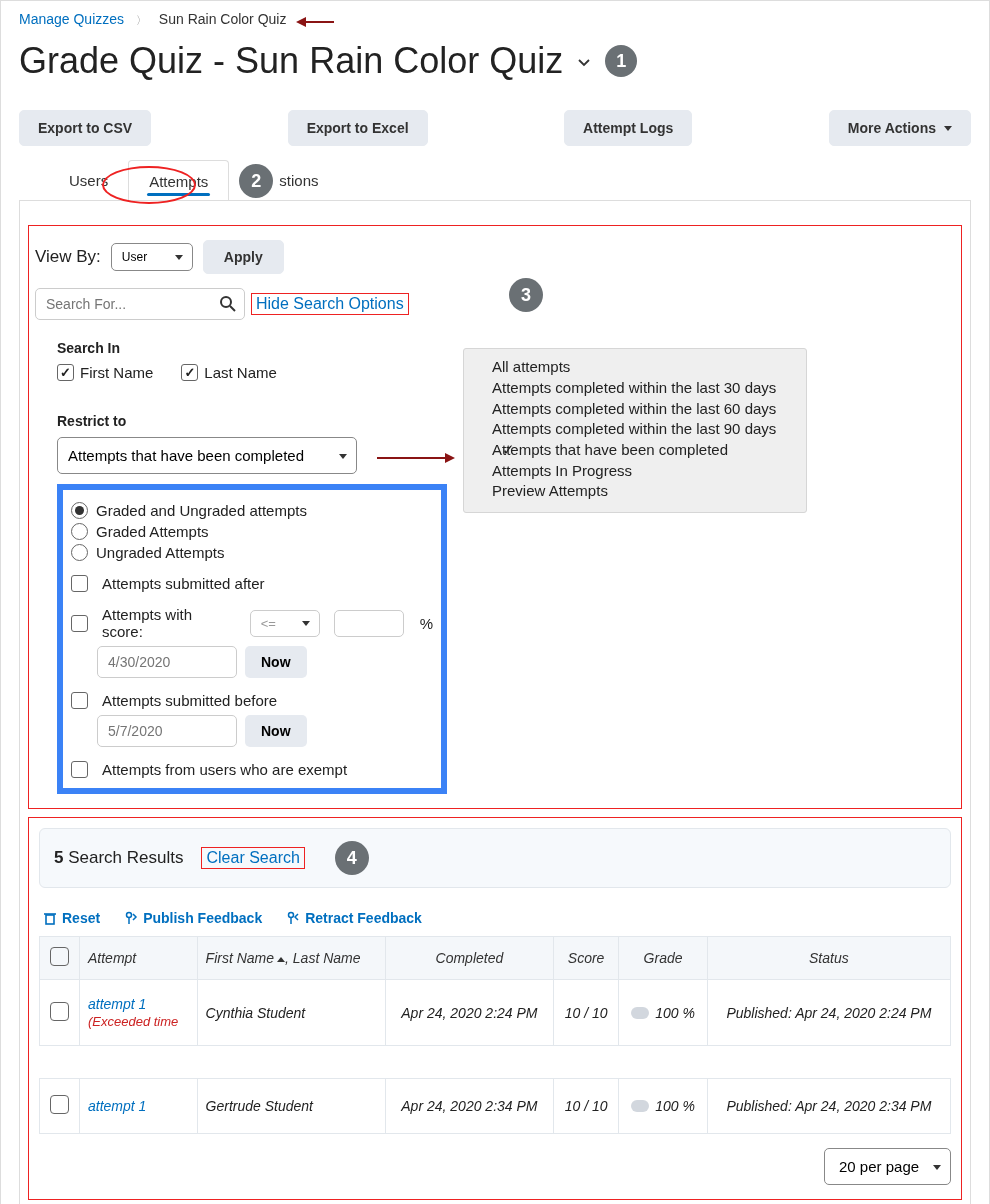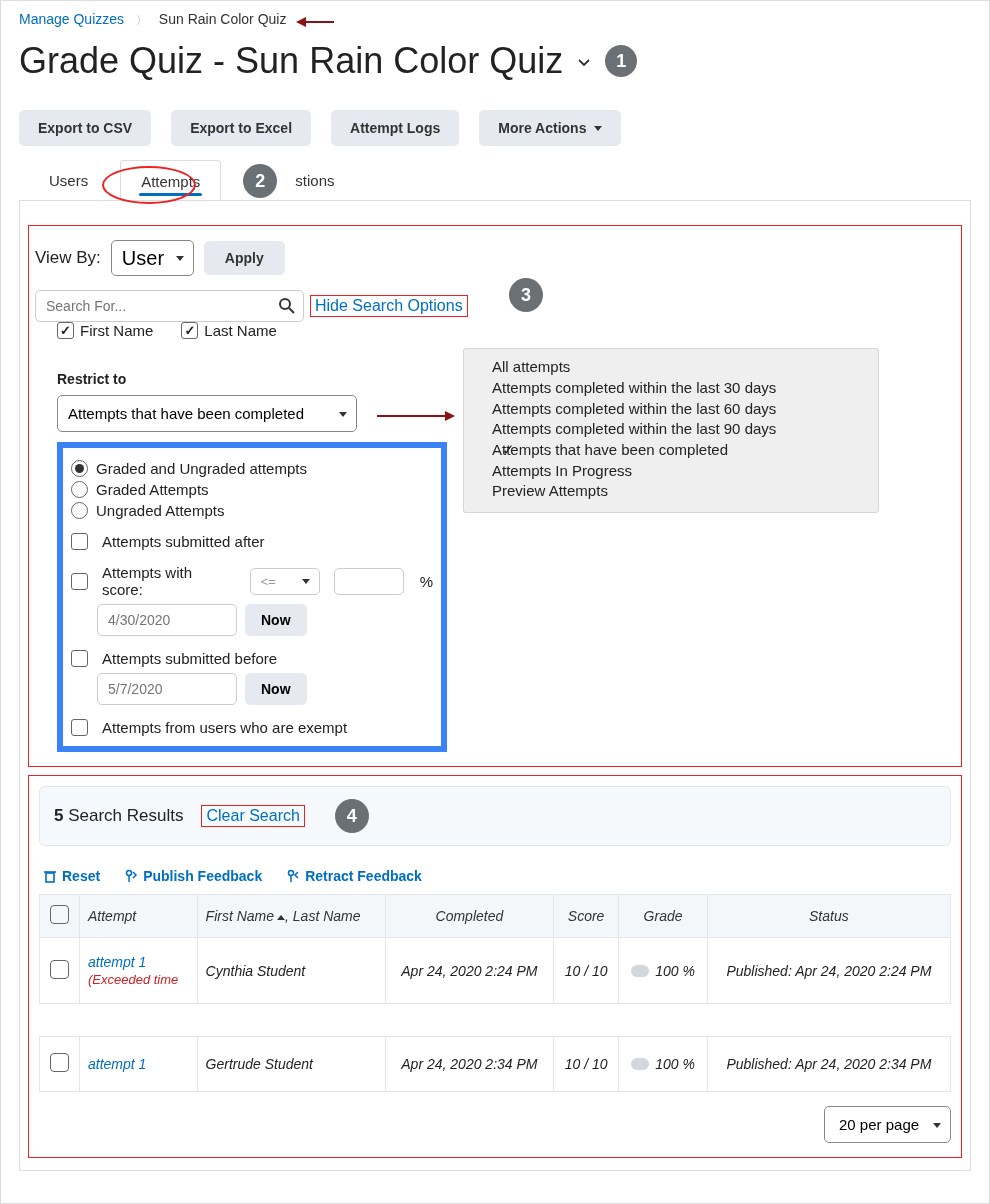--- a/index.html
+++ b/index.html
@@ -15,67 +15,67 @@
   
   
   .title-row { padding: 0 18px 10px; display:flex; align-items:center; gap:14px; }
   h1 { font-size: 36px; font-weight: 400; margin: 10px 0; color: #222; }
   .title-caret { font-size: 14px; color:#333; }
   
   .step-badge { width:32px; height:32px; border-radius:50%; background:#6a7074; color:#fff; display:inline-flex; align-items:center; justify-content:center; font-size:18px; font-weight:600; flex-shrink:0; }
   .step-badge.sm { width:34px; height:34px; }
   
   
-  .actions { padding: 8px 18px 14px; display:flex; gap:20px; }
+  .actions { padding: 8px 18px 14px; display:flex; gap:20px;justify-content:space-between; }
   .btn { background:#e6eaf0; border:1px solid #e6eaf0; border-radius:5px; padding:9px 18px; font-size:14px; font-weight:600; color:#333; cursor:pointer; }
   .btn-caret::after { content:""; display:inline-block; margin-left:8px; border-top:5px solid #333; border-left:4px solid transparent; border-right:4px solid transparent; vertical-align:2px; }
   
   
-  .tabs { padding:0 28px; display:flex; gap:12px; position:relative; }
+  .tabs { padding:0 28px; display:flex; gap:0; position:relative;margin-left:20px; }
   .tab { padding:12px 20px 10px; font-size:15px; color:#333; cursor:pointer; background:#fff; }
   .tab.active { border:1px solid #ddd; border-bottom:none; border-radius:4px 4px 0 0; position:relative; }
   .tab.active::after { content:""; position:absolute; left:18px; right:18px; bottom:4px; height:3px; background:#006fbf; border-radius:2px; }
   .tab-oval { position:absolute; left:101px; top:165px; width:94px; height:38px; border:2px solid #e22; border-radius:50%/50%; pointer-events:none; }
   
   .panel { margin:0 18px 18px; border:1px solid #ddd; padding: 0; }
   
   
   .annot-red { border:1.5px solid #e22; }
   .annot-green { border:6px solid #3b82f6; }
   
   .box3 { margin:24px 8px 8px 8px; padding:14px 12px 14px 0; position:relative; }
   
   .viewby { display:flex; align-items:center; gap:10px; margin-bottom:14px; }
   .viewby label { font-size:17px; font-weight:400; }
-  .select-s { border:1px solid #888; border-radius:5px; padding:6px 28px 6px 10px; font-size:20px; background:#fff; appearance:none; position:relative; }
+  .select-s { border:1px solid #888; border-radius:5px; padding:6px 44px 6px 10px; font-size:12px; background:#fff; appearance:none; position:relative; }
   .select-wrap { position:relative; display:inline-block; }
   .select-wrap::after { content:""; position:absolute; right:10px; top:50%; margin-top:-2px; border-top:5px solid #333; border-left:4px solid transparent; border-right:4px solid transparent; pointer-events:none; }
   
   .search-row { display:flex; align-items:center; gap:6px; }
-  .search-box { border:1px solid #ccc; border-radius:5px; padding:7px 34px 7px 10px; width:269px; font-size:14px; color:#999; position:relative; }
+  .search-box { border:1px solid #ccc; border-radius:5px; padding:7px 34px 7px 10px; width:210px; font-size:14px; color:#999; position:relative; }
   .search-wrap { position:relative; }
   .search-wrap .mag { position:absolute; right:8px; top:6px; }
   .link-blue { color:#006fbf; font-size:16px; text-decoration:none; cursor:pointer; }
   .red-inline { border:1.5px solid #e22; padding:1px 4px; display:inline-block; }
   
   .step3-badge { position:absolute; left:480px; top:52px; }
   
   .sub-h { font-size:14px; font-weight:600; margin:20px 0 8px 28px; }
   .chk-row { display:flex; gap:28px; margin-left:28px; align-items:center; }
   .chkbox { width:17px; height:17px; border:1.5px solid #666; border-radius:3px; display:inline-flex; align-items:center; justify-content:center; margin-right:6px; flex-shrink:0; }
   .chkbox.on::after { content:"✓"; font-size:13px; font-weight:bold; }
   .chk-lbl { font-size:15px; display:flex; align-items:center; }
   
   .restrict-h { font-size:14px; font-weight:600; margin:32px 0 8px 28px; }
   .restrict-sel { margin-left:28px; }
   .restrict-sel .select-s { width:300px; padding:9px 30px 9px 10px; font-size:15px; }
   
   .arrow-red { margin-left:14px; display:inline-block; vertical-align:middle; }
   
-  .dd-popup { position:absolute; left:434px; top:122px; width:416px; background:#efefef; border:1px solid #d6d6d6; border-radius:3px; padding:8px 12px 10px 28px; font-size:15px; line-height:1.38; }
+  .dd-popup { position:absolute; left:434px; top:122px; width:344px; background:#efefef; border:1px solid #d6d6d6; border-radius:3px; padding:8px 12px 10px 28px; font-size:15px; line-height:1.38; }
   .dd-popup .sel::before { content:"✓"; position:absolute; left:10px; }
   .dd-popup div { position:relative; white-space:nowrap; }
   
   .greenbox { margin:10px 0 0 28px; padding:8px 8px 8px 8px; width:390px; }
   .radio-row { display:flex; align-items:center; gap:8px; font-size:15px; margin:4px 0; }
   .radio { width:17px; height:17px; border:1.5px solid #666; border-radius:50%; display:inline-flex; align-items:center; justify-content:center; flex-shrink:0; }
   .radio.on::after { content:""; width:9px; height:9px; background:#333; border-radius:50%; }
   
   .chk-line { display:flex; align-items:center; gap:8px; font-size:15px; margin:14px 0 6px; }
   .date-in { border:1px solid #ccc; border-radius:5px; padding:7px 10px; width:140px; font-size:14px; color:#aaa; margin-left:26px; }
@@ -175,20 +175,21 @@
               </svg>
           </span>
         </span>
         <span class="red-inline">
           <a class="link-blue">Hide Search Options</a>
         </span>
       </div>
 
       <span class="step-badge sm step3-badge">3</span>
 
+      <div class="sub-h">Search In</div>
       <div class="chk-row">
         <label class="chk-lbl">
             <span class="chkbox on"></span>
             <span>First Name</span>
           </label>
         <label class="chk-lbl">
             <span class="chkbox on"></span>
             <span>Last Name</span>
           </label>
       </div>

